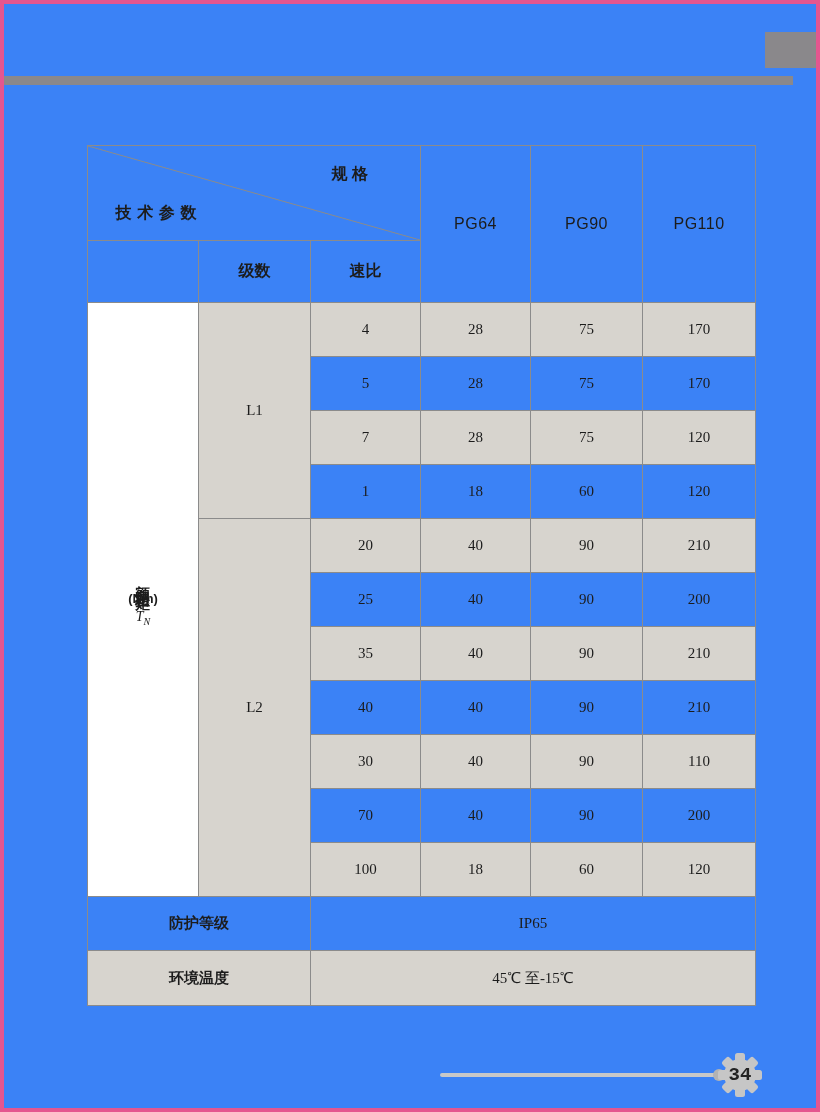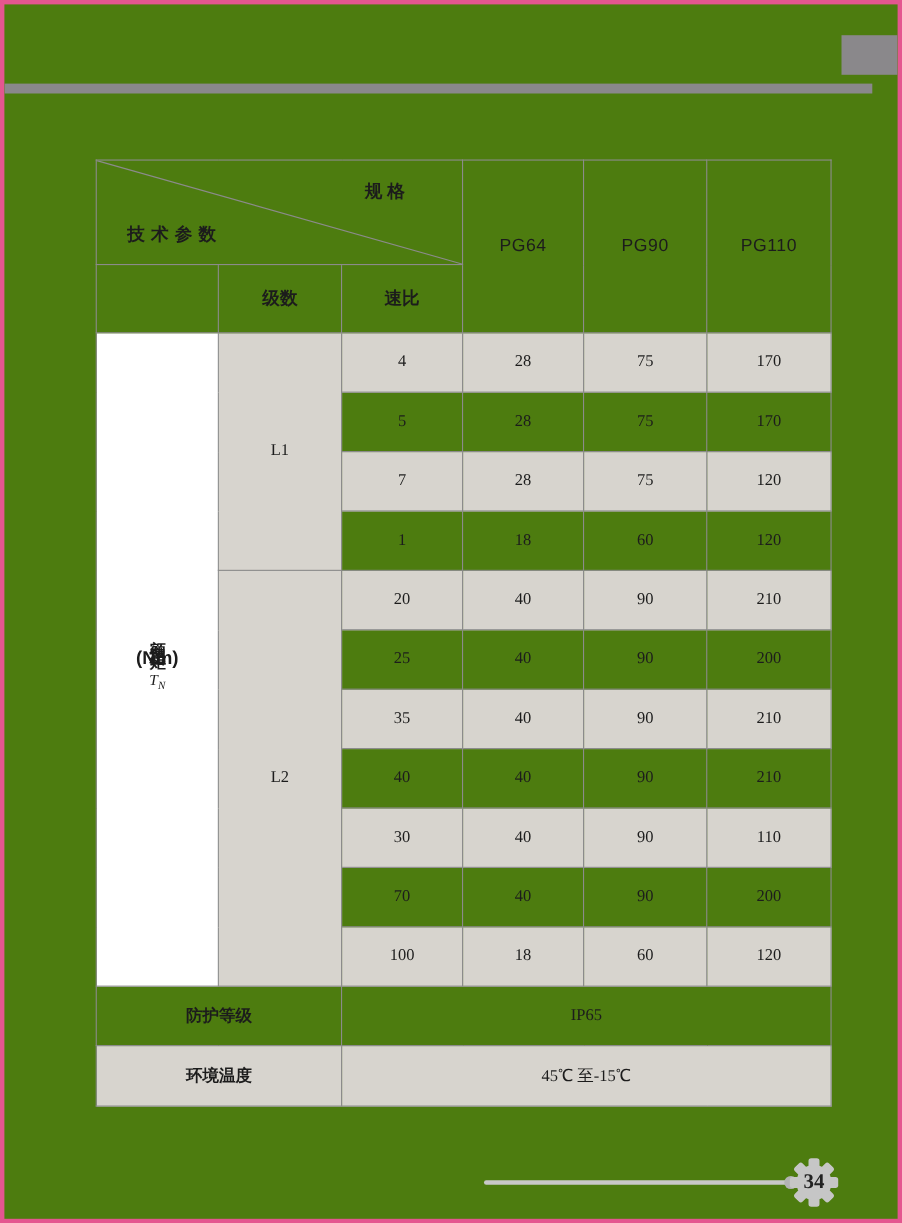--- a/index.html
+++ b/index.html
@@ -1,18 +1,18 @@
 <!DOCTYPE html>
 <html><head>
 <meta charset="utf-8">
 <style>
   html,body { margin:0; padding:0; background:#fff; }
   .page {
     position:relative; width:820px; height:1112px; box-sizing:border-box;
-    background:#4d7c0f; border:4px solid #e4568f; overflow:hidden;
+    background:#3b82f6; border:4px solid #e4568f; overflow:hidden;
     font-family:"Liberation Sans", sans-serif; color:#1c1c1c;
   }
   .gray-block { position:absolute; left:761px; top:28px; width:51px; height:36px; background:#8a888b; }
   .gray-bar   { position:absolute; left:0; top:72px; width:789px; height:9px; background:#8a888b; }
 
   table.spec { position:absolute; left:83px; top:141px; width:668px;
     border-collapse:collapse; table-layout:fixed; }
   table.spec td { border:1px solid #8b8b8b; text-align:center; vertical-align:middle; padding:0; }
   .r-head1 { height:95px; } .r-head2 { height:62px; }
   .r-data  { height:54px; } .r-foot1 { height:54px; } .r-foot2 { height:55px; }
@@ -24,32 +24,32 @@
 
   td.diag { position:relative; }
   td.diag svg { position:absolute; left:0; top:0; width:100%; height:100%; display:block; }
   .diag-top    { position:absolute; top:18px; right:52px; white-space:nowrap; }
   .diag-bottom { position:absolute; left:22px; bottom:16px; white-space:nowrap;text-align:right; }
 
   .torque-cell { background:#fff; }
   .torque-inner { display:flex; flex-direction:column; align-items:center; justify-content:center; gap:3px; }
   .torque-chars { writing-mode:vertical-rl; text-orientation:upright; font-weight:bold;
     font-size:15px; letter-spacing:4px; line-height:1; }
-  .torque-unit { font-weight:bold; font-size:17px; }
+  .torque-unit { font-weight:bold; font-size:13px; }
   .tn { font-family:"Liberation Serif", serif; font-style:italic; font-size:14px; }
   .tn sub { font-size:10px; }
 
   .footer-line { position:absolute; left:436px; top:1069px; width:278px; height:4px;
     background:#c8c8c8; border-radius:2px; }
   .footer-dot  { position:absolute; left:709px; top:1065px; width:12px; height:12px;
     border-radius:50%; background:#b3b3b3; }
   .gear-badge { position:absolute; left:713px; top:1048px; width:46px; height:46px; }
   .gear-badge svg { position:absolute; inset:0; }
   .page-number { position:absolute; inset:0; display:flex; align-items:center; justify-content:center;
-    font-size:19px; font-weight:bold; color:#222; font-family:Liberation Serif, serif; }
+    font-size:19px; font-weight:bold; color:#222; font-family:Liberation Mono, monospace; }
 </style>
 </head>
 <body>
 
 <div class="page">
   <div class="gray-block"></div>
   <div class="gray-bar"></div>
 
   <table class="spec">
     <colgroup>

